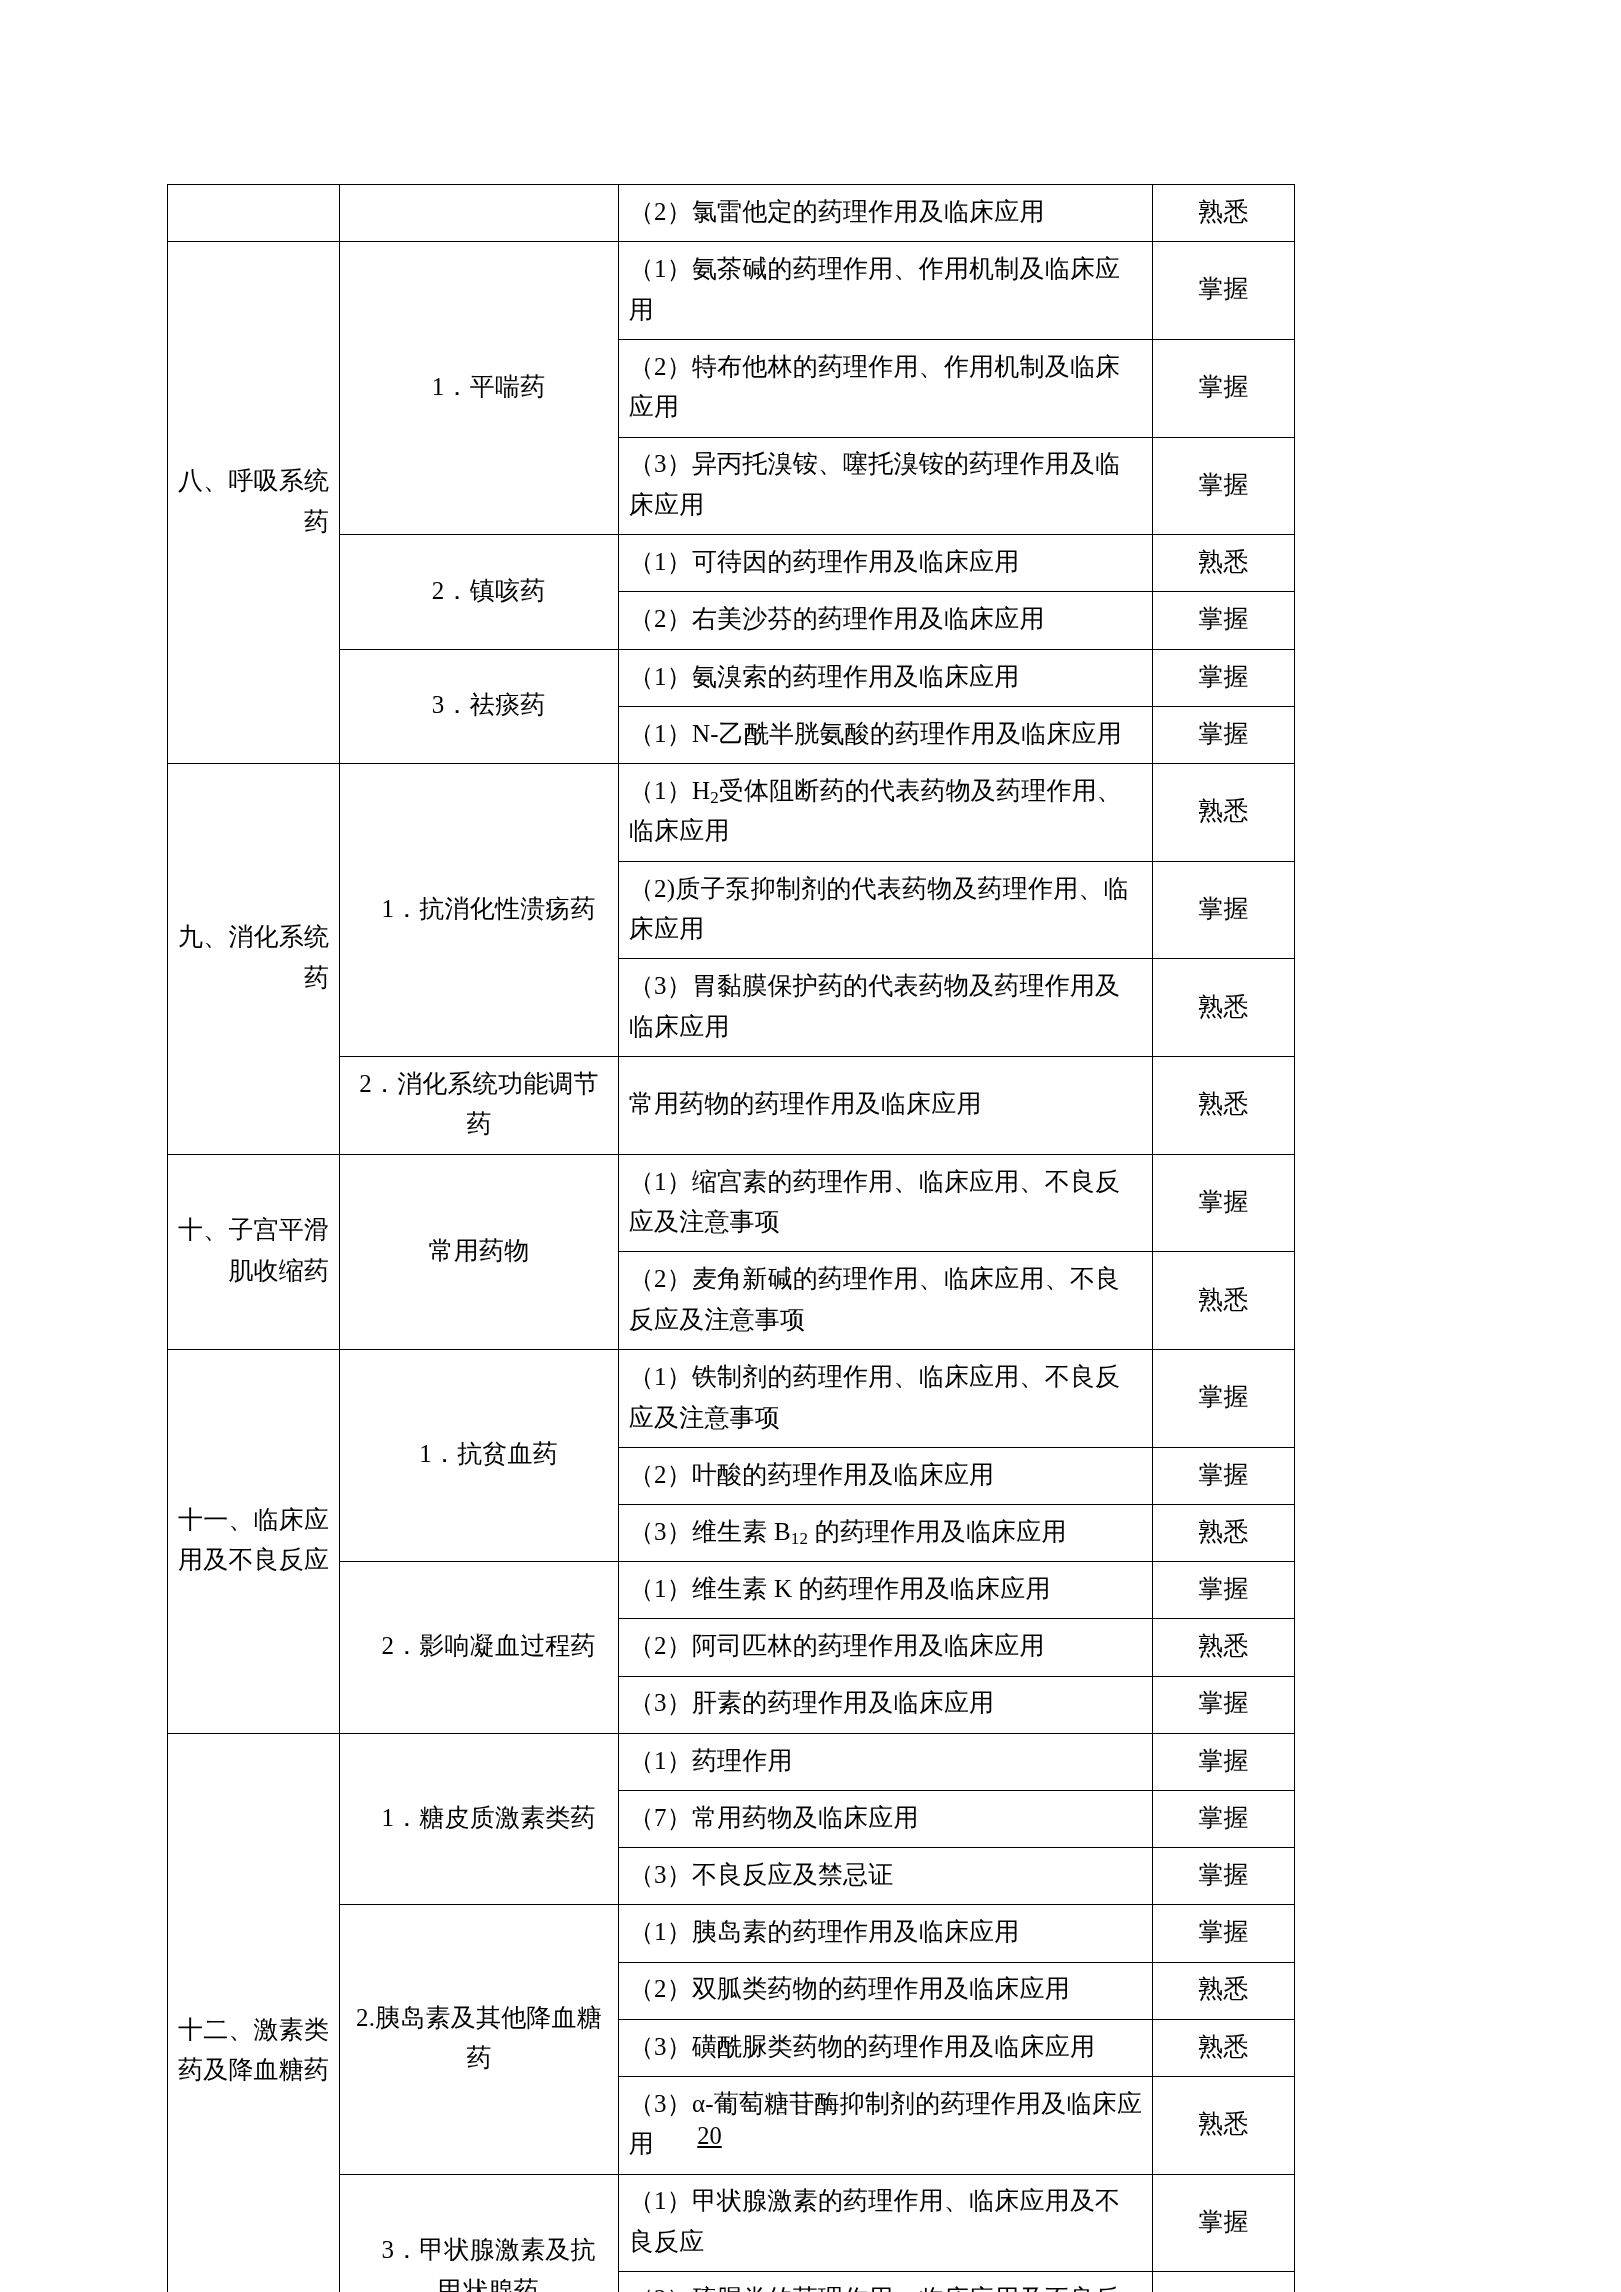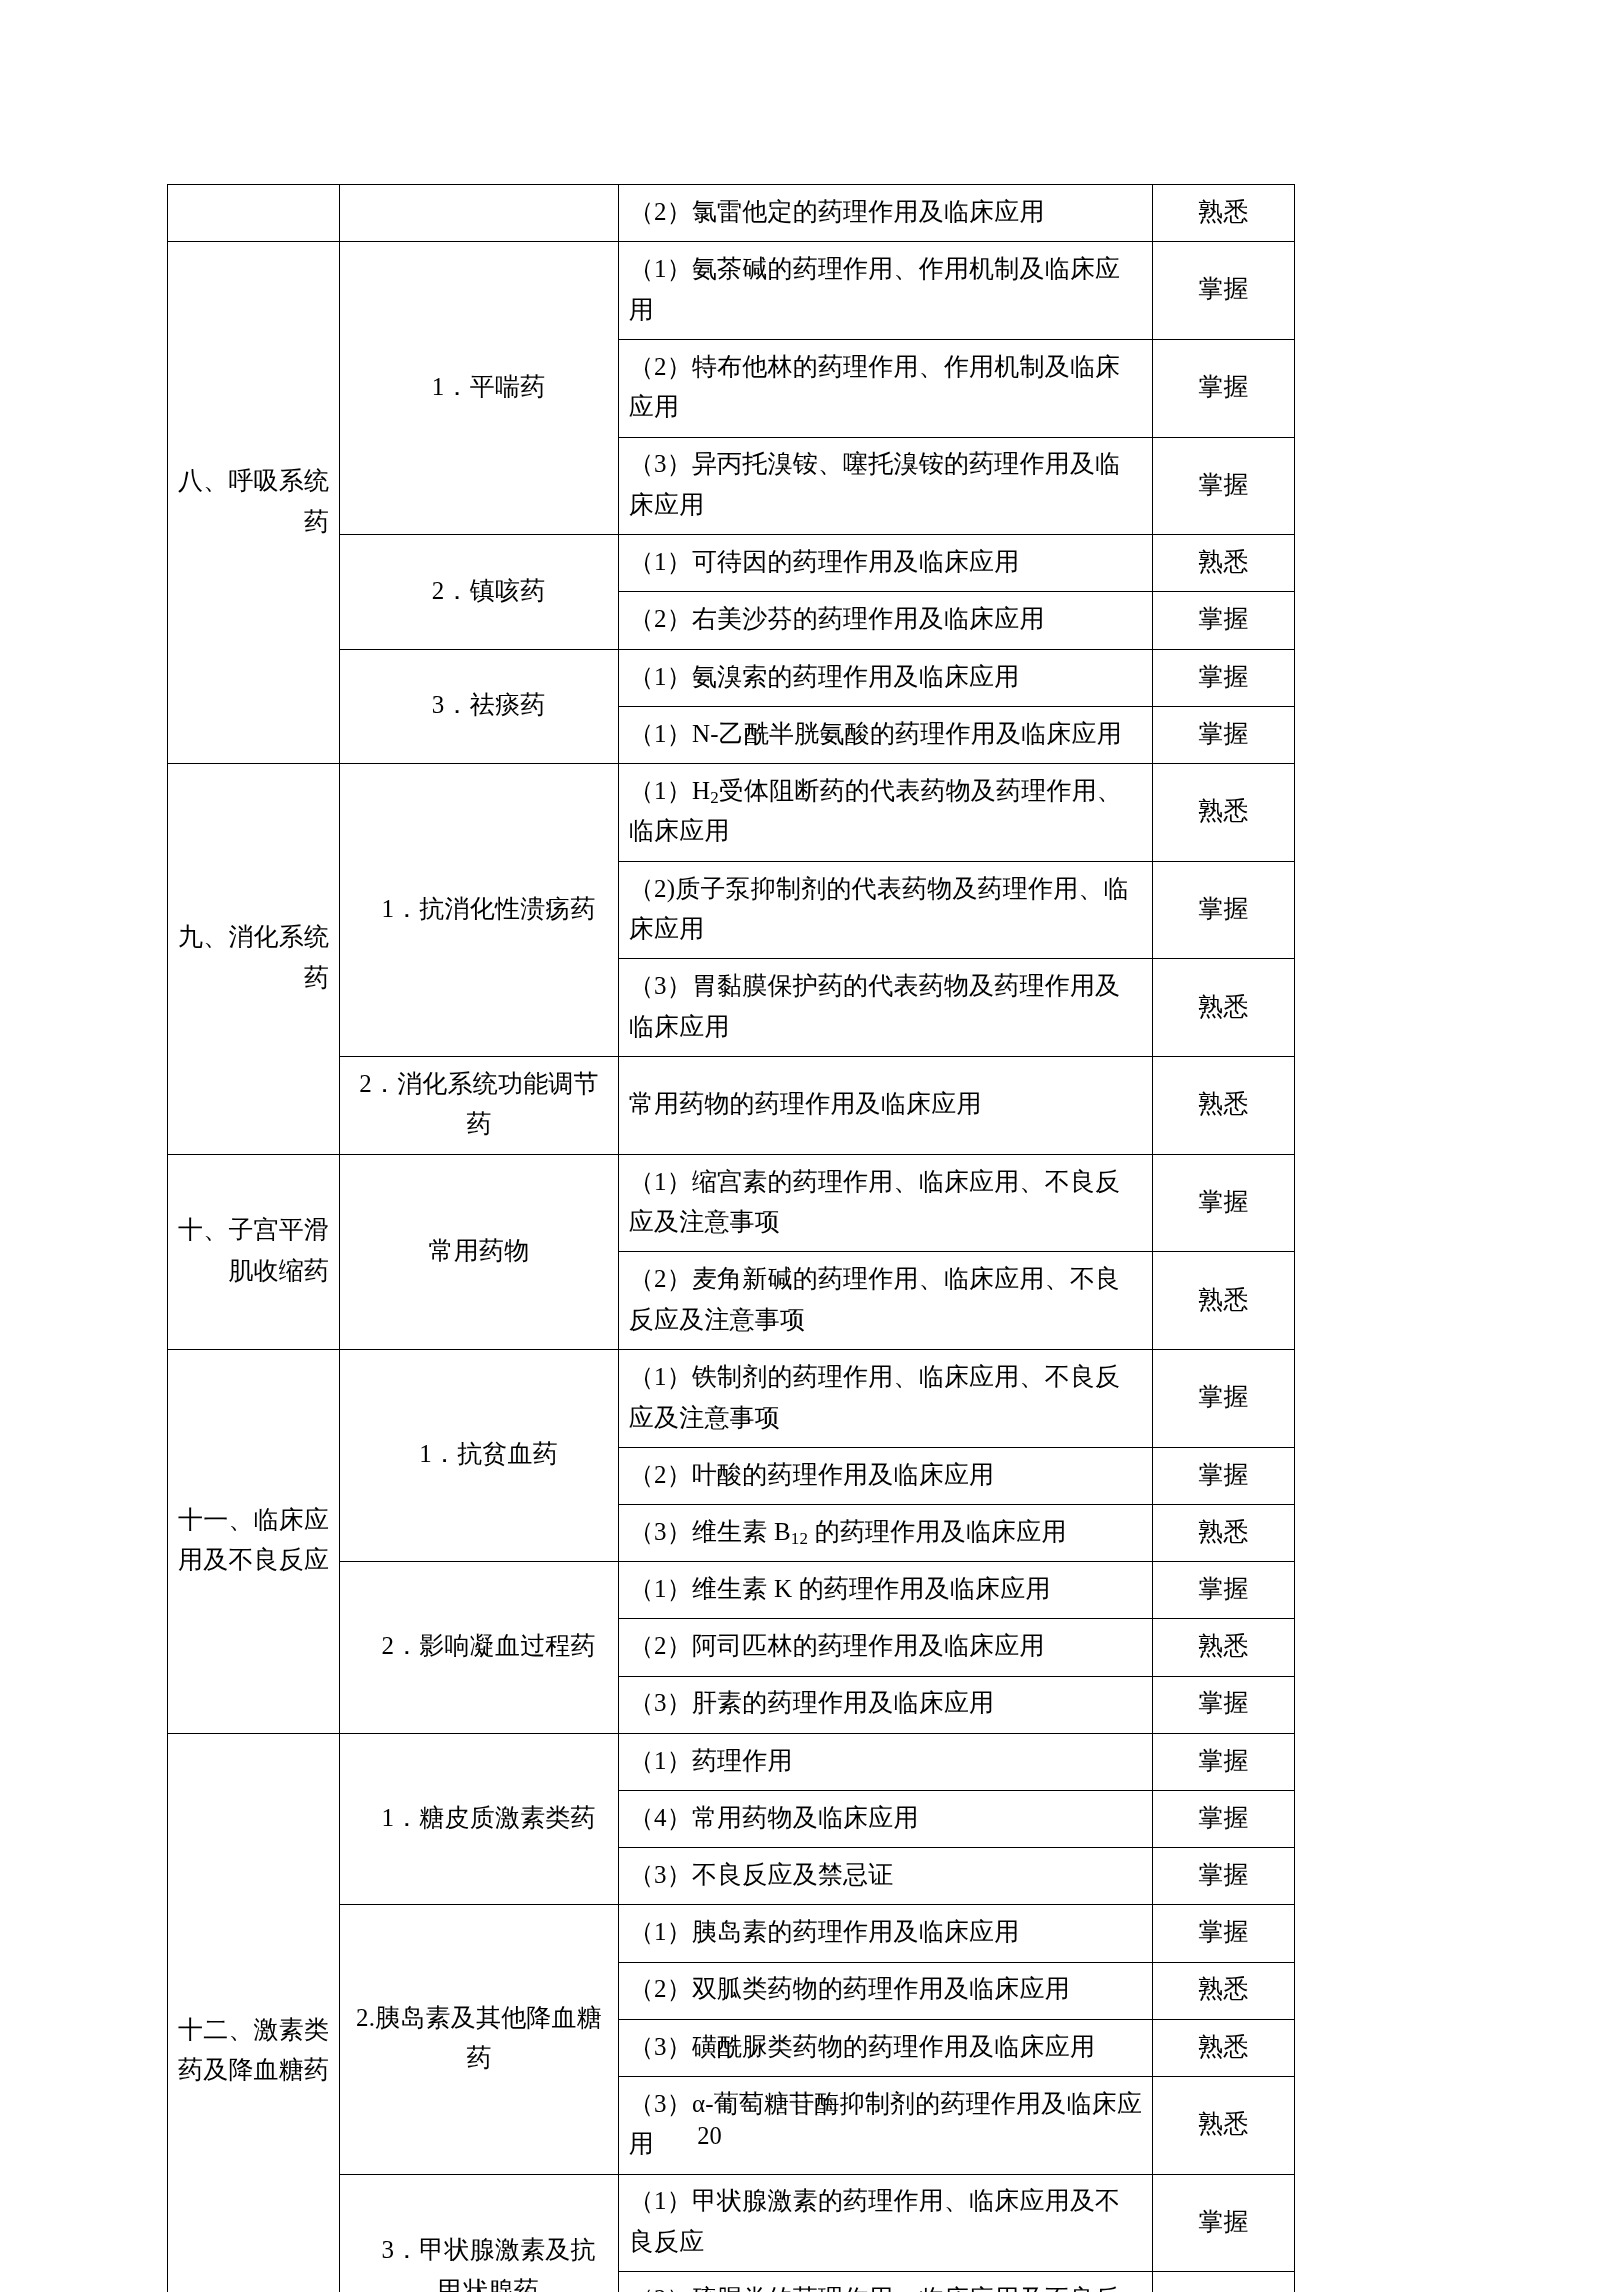--- a/index.html
+++ b/index.html
@@ -84,20 +84,21 @@
   }
 
   .page-number {
     position: absolute;
     left: 0;
     top: 2122px;
     width: 1419px;
     text-align: center;
     font-size: 24.5px;
     font-family: "Liberation Serif", "DejaVu Serif", serif;
+    text-decoration: underline;
   }
 </style>
 </head>
 <body>
 
 <div class="page">
   <div class="table-wrap">
     <table class="syllabus">
       <colgroup>
         <col class="c-sys">
@@ -206,21 +207,21 @@
           <td class="level">掌握</td>
         </tr>
 
         <tr>
           <td class="sys" rowspan="9">十二、激素类药及降血糖药</td>
           <td class="sub indent-num" rowspan="3">1．糖皮质激素类药</td>
           <td class="desc">（1）药理作用</td>
           <td class="level">掌握</td>
         </tr>
         <tr>
-          <td class="desc">（4）常用药物及临床应用</td>
+          <td class="desc">（7）常用药物及临床应用</td>
           <td class="level">掌握</td>
         </tr>
         <tr>
           <td class="desc">（3）不良反应及禁忌证</td>
           <td class="level">掌握</td>
         </tr>
         <tr>
           <td class="sub" rowspan="4">2.胰岛素及其他降血糖药</td>
           <td class="desc">（1）胰岛素的药理作用及临床应用</td>
           <td class="level">掌握</td>

